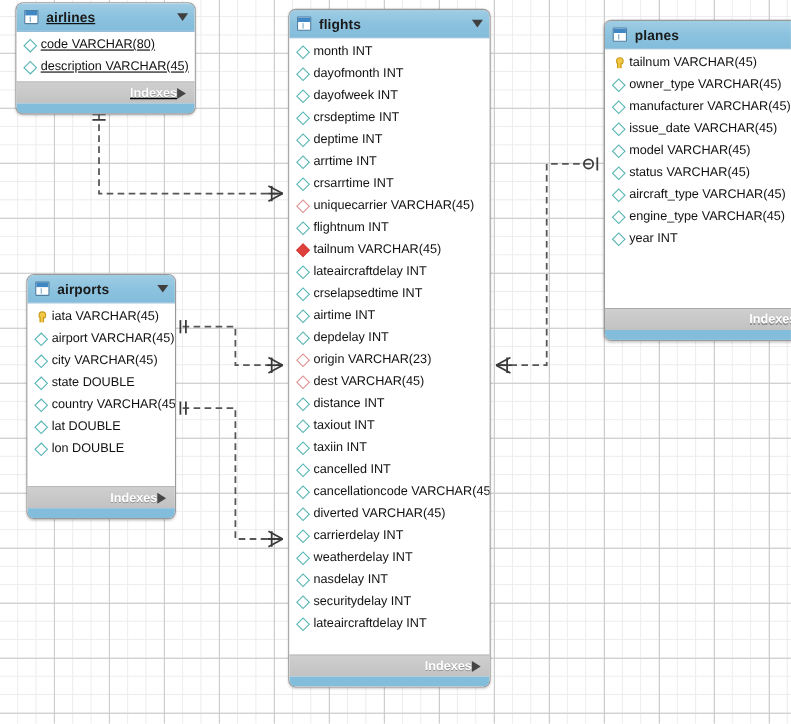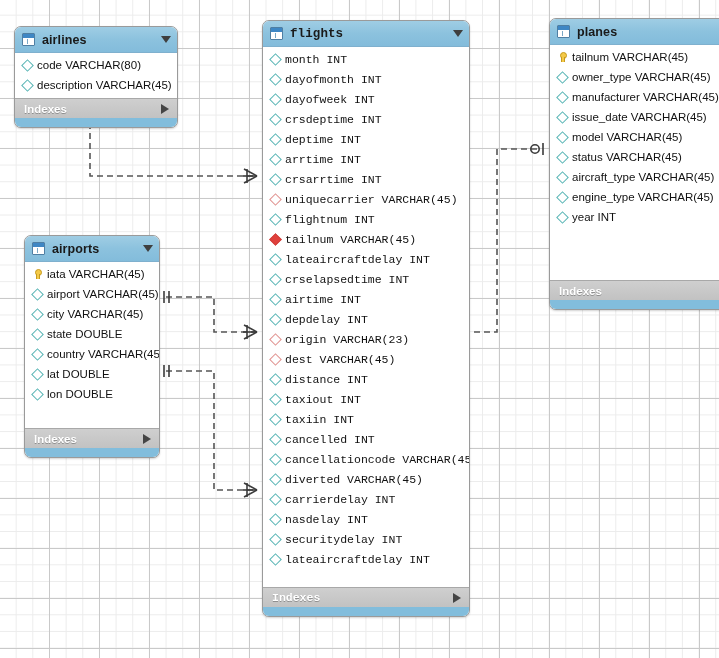--- a/index.html
+++ b/index.html
@@ -75,20 +75,21 @@
   .t-foot {
     height: 20px;
     background: linear-gradient(to bottom, #cfcfcf 0%, #c2c2c2 100%);
     border-top: 1px solid #a8a8a8;
     display:flex; align-items:center; padding: 0 8px 0 9px;
   }
   .t-foot .lbl {
     font-size: 11.5px; font-weight: bold; color: #ffffff;
     text-shadow: 0 1px 0 rgba(0,0,0,.28);
     flex: 1 1 auto;
+    text-align: right;
   }
   .t-foot .arrow {
     width:0;height:0;
     border-top: 5.5px solid transparent;
     border-bottom: 5.5px solid transparent;
     border-left: 8px solid #454545;
   }
   .t-strip { height: 9px; background: #82bddc; }
 
   
@@ -175,21 +176,21 @@
     <g>
       <line x1="451" y1="332" x2="464" y2="325"></line>
       <line x1="451" y1="332" x2="464" y2="339"></line>
       <line x1="451" y1="332" x2="465" y2="332"></line>
       <line x1="461" y1="325" x2="461" y2="339"></line>
     </g>
   </g>
 </svg>
 
 <div id="tables-layer">
-    <div class="table" style="left: 14px; top: 26px; width: 164px;">
+    <div class="table" style="left: 14px; top: 2px; width: 164px; text-decoration: underline;">
       <div class="t-head">
         <span class="t-icon"></span>
         <span class="t-title">airlines</span>
         <span class="t-caret"></span>
       </div>
       <div class="cols">
         <div class="col">
           <span class="m dia"></span>
           <span>code VARCHAR(80)</span>
         </div>
@@ -197,21 +198,21 @@
           <span class="m dia"></span>
           <span>description VARCHAR(45)</span>
         </div>
       </div>
       <div class="t-foot">
         <span class="lbl">Indexes</span>
         <span class="arrow"></span>
       </div>
       <div class="t-strip"></div>
     </div>
-    <div class="table" style="left: 24px; top: 235px; width: 136px;">
+    <div class="table" style="left: 24px; top: 249px; width: 136px;">
       <div class="t-head">
         <span class="t-icon"></span>
         <span class="t-title">airports</span>
         <span class="t-caret"></span>
       </div>
       <div class="cols">
         <div class="col">
           <span class="m key"></span>
           <span>iata VARCHAR(45)</span>
         </div>
@@ -240,21 +241,21 @@
           <span>lon DOUBLE</span>
         </div>
       </div>
       <div class="spacer" style="height: 21px;"></div>
       <div class="t-foot">
         <span class="lbl">Indexes</span>
         <span class="arrow"></span>
       </div>
       <div class="t-strip"></div>
     </div>
-    <div class="table" style="left: 262px; top: 20px; width: 208px; font-family: Liberation Mono, monospace;">
+    <div class="table" style="left: 262px; top: 8px; width: 184px;">
       <div class="t-head">
         <span class="t-icon"></span>
         <span class="t-title">flights</span>
         <span class="t-caret"></span>
       </div>
       <div class="cols">
         <div class="col">
           <span class="m dia"></span>
           <span>month INT</span>
         </div>
@@ -338,20 +339,24 @@
           <span class="m dia"></span>
           <span>cancellationcode VARCHAR(45)</span>
         </div>
         <div class="col">
           <span class="m dia"></span>
           <span>diverted VARCHAR(45)</span>
         </div>
         <div class="col">
           <span class="m dia"></span>
           <span>carrierdelay INT</span>
+        </div>
+        <div class="col">
+          <span class="m dia"></span>
+          <span>weatherdelay INT</span>
         </div>
         <div class="col">
           <span class="m dia"></span>
           <span>nasdelay INT</span>
         </div>
         <div class="col">
           <span class="m dia"></span>
           <span>securitydelay INT</span>
         </div>
         <div class="col">

